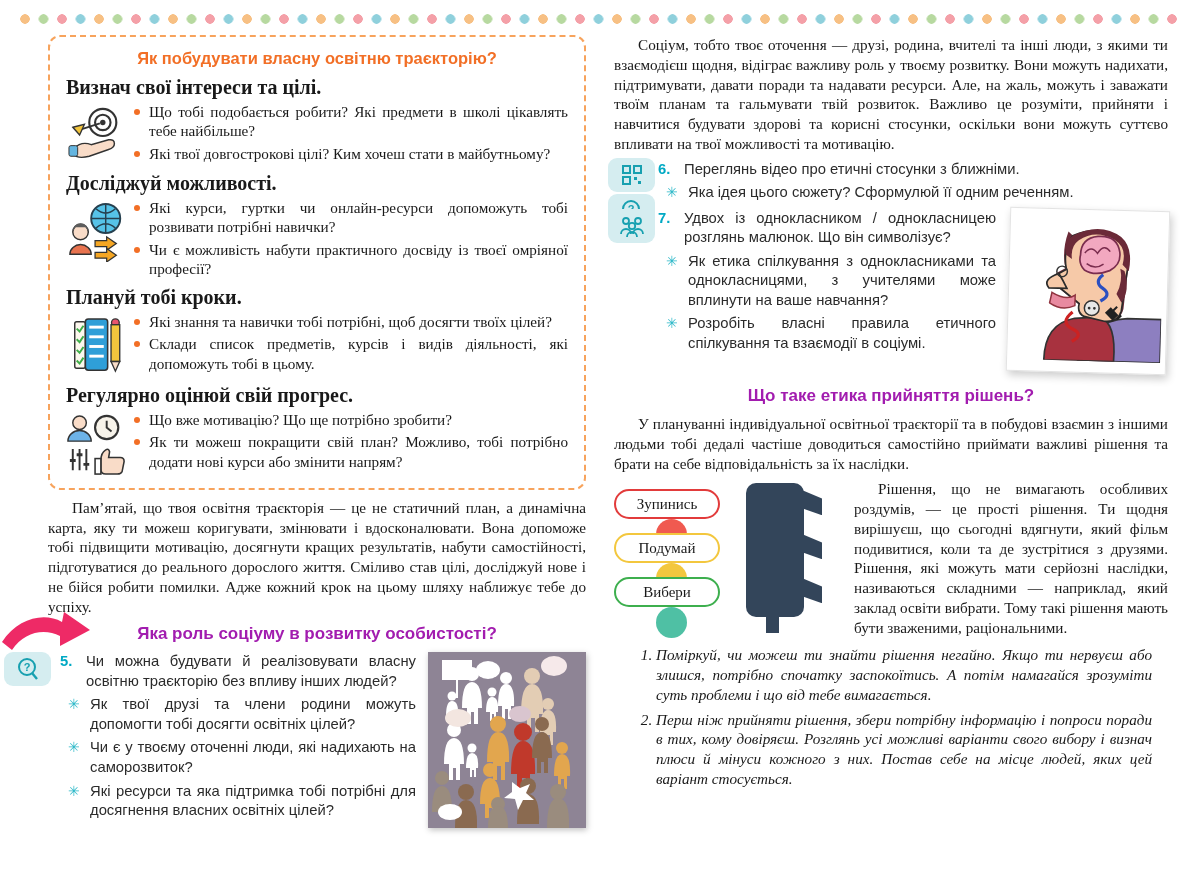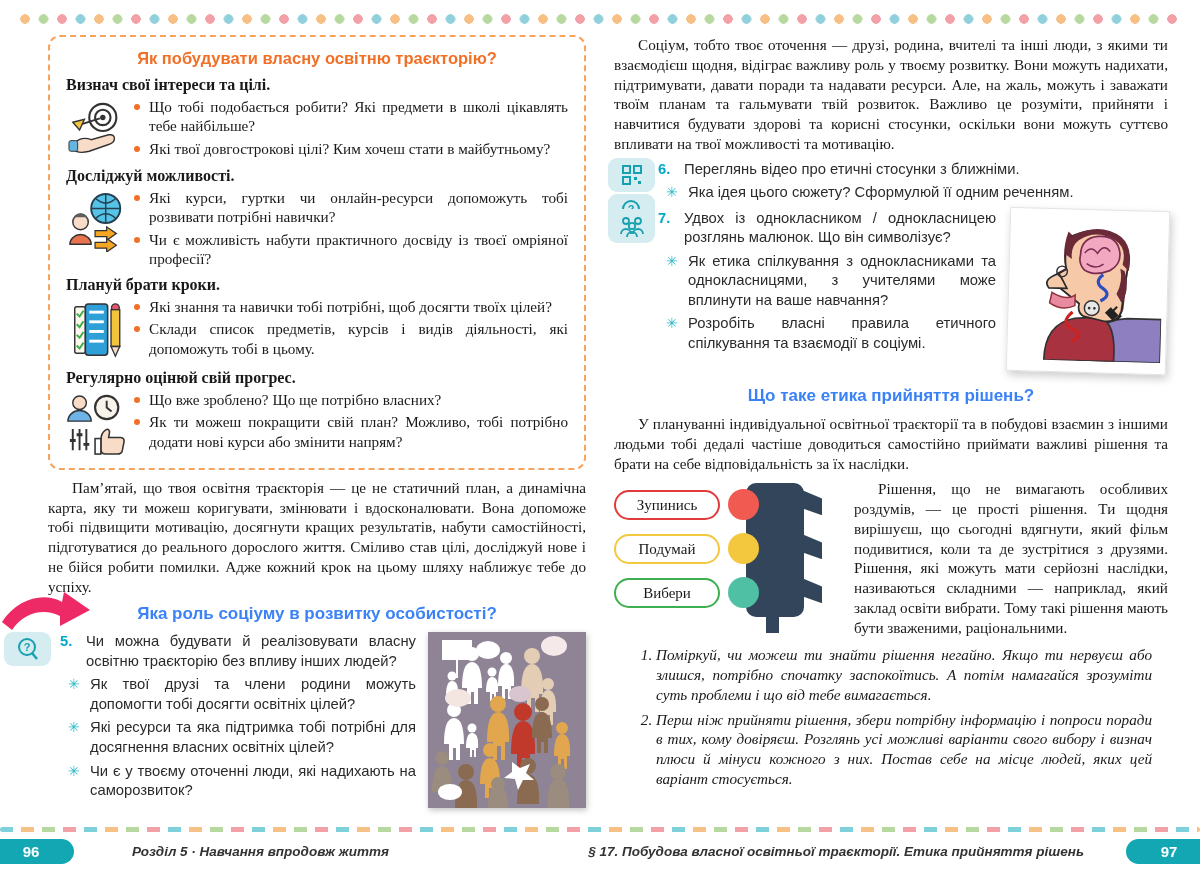--- a/index.html
+++ b/index.html
@@ -25,27 +25,27 @@
       #f4a0a8 63px 76px, transparent 76px 84px); }
 
   .pages { display:flex; width:1200px; }
   .page { width:600px; position:relative; }
   .page-left  { padding:6px 14px 0 48px; }
   .page-right { padding:6px 32px 0 14px; }
 
   
   .para { font-size:15.2px; line-height:1.3; text-align:justify; text-indent:24px; margin-bottom:6px; }
   .teal-head { font-family:"Liberation Sans", sans-serif; font-weight:bold; font-size:17px;
-               color:#3b82f6; text-align:center; margin:8px 0 8px; }
+               color:#a21caf; text-align:center; margin:8px 0 8px; }
 
   
   .goalbox { border:2.5px dashed #f7a35c; border-radius:12px; padding:10px 16px 8px; margin-bottom:8px; }
   .box-title { font-family:"Liberation Sans", sans-serif; font-weight:bold; font-size:16.5px;
                color:#f26f26; text-align:center; margin:2px 0 8px; }
-  .sect-head { font-size:16px; font-weight:bold; margin:4px 0 3px; }
+  .sect-head { font-size:20px; font-weight:bold; margin:4px 0 3px; }
   .sect-row { display:flex; align-items:flex-start; }
   .sect-icon { width:66px; flex:0 0 66px; padding-top:4px; }
   .sect-row ul { list-style:none; flex:1; }
   .sect-row li { position:relative; padding-left:17px; font-size:15.2px; line-height:1.28;
                  text-align:justify; margin-bottom:3px; }
   .sect-row li::before { content:""; position:absolute; left:2px; top:7px; width:6px; height:6px;
                  border-radius:50%; background:#f26f26; }
 
   
   .qblock { position:relative; font-family:"Liberation Sans", sans-serif; font-size:14.8px;
@@ -66,21 +66,21 @@
                 transform:rotate(1.6deg); }
   .crowd-fig { float:right; width:158px; margin:0 0 4px 12px; box-shadow:1px 2px 6px rgba(0,0,0,.25); }
 
   
   .traffic { position:relative; float:left; width:228px; height:152px; margin:4px 12px 2px 0; }
   .tl-body { position:absolute; left:132px; top:0; width:58px; height:134px;
              background:#33455a; border-radius:10px; }
   .tl-hood { position:absolute; left:186px; width:22px; height:26px; background:#33455a;
              clip-path:polygon(0 0,100% 35%,100% 100%,0 70%); }
   .tl-pole { position:absolute; left:152px; top:132px; width:13px; height:18px; background:#33455a; }
-  .tl-row { position:absolute; left:0; display:flex; align-items:center; }
+  .tl-row { position:absolute; left:0; display:flex; align-items:center;flex-direction:column; }
   .tl-pill { width:106px; background:#fff; border:2px solid; border-radius:16px; text-align:center;
              padding:5px 0 4px; font-size:15px; z-index:2; font-family:"Liberation Serif", serif; }
   .tl-lamp { width:31px; height:31px; border-radius:50%; margin-left:8px; z-index:1; }
   .b-red{border-color:#e23b3b} .b-yel{border-color:#f3c73e} .b-grn{border-color:#3daf4e}
   .l-red{background:#f05a50} .l-yel{background:#f3c73e} .l-grn{background:#4fc0a4}
 
   
   .steps { margin:2px 16px 0 22px; padding-left:20px;font-style:italic; }
   .steps li { font-size:15.2px; line-height:1.3; text-align:justify; margin-bottom:5px; }
 
@@ -145,21 +145,21 @@
               <path d="M30 40 h12 v-4 l10 7 -10 7 v-4 h-12 z" fill="#f5a623" stroke="#333" stroke-width="1.3"></path>
               <path d="M30 52 h12 v-4 l10 7 -10 7 v-4 h-12 z" fill="#f5a623" stroke="#333" stroke-width="1.3"></path>
             </svg>
           </span>
           <ul>
             <li>Які курси, гуртки чи онлайн-ресурси допоможуть тобі розвивати потрібні навички?</li>
             <li>Чи є можливість набути практичного досвіду із твоєї омріяної професії?</li>
           </ul>
         </div>
 
-        <h3 class="sect-head">Плануй брати кроки.</h3>
+        <h3 class="sect-head">Плануй тобі кроки.</h3>
         <div class="sect-row">
           <span class="sect-icon">
             <svg width="62" height="60" viewBox="0 0 64 62">
               <rect x="9" y="6" width="11" height="48" rx="2" fill="#fdf8ee" stroke="#333" stroke-width="1.5"></rect>
               <path d="M11 13 l3 3 4 -6 M11 24 l3 3 4 -6 M11 35 l3 3 4 -6 M11 46 l3 3 4 -6" stroke="#3fae49" fill="none" stroke-width="2"></path>
               <rect x="20" y="3" width="23" height="53" rx="3" fill="#2f9fd8" stroke="#333" stroke-width="1.6"></rect>
               <rect x="24" y="10" width="15" height="3" fill="#fff"></rect>
               <rect x="24" y="20" width="15" height="3" fill="#fff"></rect>
               <rect x="24" y="30" width="15" height="3" fill="#fff"></rect>
               <rect x="24" y="40" width="15" height="3" fill="#fff"></rect>
@@ -182,21 +182,21 @@
               <path d="M2 28 a12 11 0 0 1 24 0 z" fill="#6db3e8" stroke="#333" stroke-width="1.5"></path>
               <circle cx="42" cy="14" r="12" fill="#f7f3ea" stroke="#333" stroke-width="2.2"></circle>
               <path d="M42 7 v7 l5 4" stroke="#333" fill="none" stroke-width="2"></path>
               <path d="M7 36 v22 M14 36 v22 M21 36 v22" stroke="#333" stroke-width="2"></path>
               <path d="M4 48 h6 M11 42 h6 M18 52 h6" stroke="#333" stroke-width="3"></path>
               <path d="M36 48 q0 -8 5 -11 q3 -2 4 2 l-1 6 h12 q4 0 4 4 l-2 10 q-1 3 -5 3 h-12 q-5 0 -5 -5 z" fill="#f9dcc8" stroke="#333" stroke-width="1.6"></path>
               <rect x="30" y="46" width="6" height="16" fill="#fff" stroke="#333" stroke-width="1.6"></rect>
             </svg>
           </span>
           <ul>
-            <li>Що вже зроблено? Що ще потрібно власних?</li>
+            <li>Що вже мотивацію? Що ще потрібно зробити?</li>
             <li>Як ти можеш покращити свій план? Можливо, тобі потрібно додати нові курси або змінити напрям?</li>
           </ul>
         </div>
       </div>
 
       <p class="para">Пам’ятай, що твоя освітня траєкторія — це не статичний план, а динамічна карта, яку ти можеш коригувати, змінювати і вдосконалювати. Вона допоможе тобі підвищити мотивацію, досягнути кращих результатів, набути самостійності, підготуватися до реального дорослого життя. Сміливо став цілі, досліджуй нове і не бійся робити помилки. Адже кожний крок на цьому шляху наближує тебе до успіху.</p>
 
       <div style="position:relative;">
         <span class="arrow-wrap">
           <svg width="92" height="52" viewBox="0 0 92 52">
@@ -276,22 +276,22 @@
           <ellipse cx="22" cy="160" rx="12" ry="8" fill="#fff"></ellipse>
           <polygon points="84,130 92,136 102,132 98,141 106,148 95,148 90,158 87,147 76,146 84,140" fill="#fff"></polygon>
         </svg>
 
         <div class="qmain">
           <span class="qnum">5.</span>
           <span>Чи можна будувати й реалізовувати власну освітню траєкторію без впливу інших людей?</span>
         </div>
         <ul class="qsubs" style="margin-left:6px;">
           <li>Як твої друзі та члени родини можуть допомогти тобі досягти освітніх цілей?</li>
+          <li>Чи є у твоєму оточенні люди, які надихають на саморозвиток?</li>
           <li>Які ресурси та яка підтримка тобі потрібні для досягнення власних освітніх цілей?</li>
-          <li>Чи є у твоєму оточенні люди, які надихають на саморозвиток?</li>
         </ul>
       </div>
     </div>
 
     <div class="page page-right">
 
       <p class="para">Соціум, тобто твоє оточення — друзі, родина, вчителі та інші люди, з якими ти взаємодієш щодня, відіграє важливу роль у твоєму розвитку. Вони можуть надихати, підтримувати, давати поради та надавати ресурси. Але, на жаль, можуть і заважати твоїм планам та гальмувати твій розвиток. Важливо це розуміти, прийняти і навчитися будувати здорові та корисні стосунки, оскільки вони можуть суттєво впливати на твої можливості та мотивацію.</p>
 
       <div class="qblock" style="margin-left:44px; margin-top:4px;">
         <span class="tab" style="left:-50px; top:-2px;">
@@ -396,22 +396,13 @@
       </div>
 
 
       <ol class="steps">
         <li>Поміркуй, чи можеш ти знайти рішення негайно. Якщо ти нервуєш або злишся, потрібно спочатку заспокоїтись. А потім намагайся зрозуміти суть проблеми і що від тебе вимагається.</li>
         <li>Перш ніж прийняти рішення, збери потрібну інформацію і попроси поради в тих, кому довіряєш. Розглянь усі можливі варіанти свого вибору і визнач плюси й мінуси кожного з них. Постав себе на місце людей, яких цей варіант стосується.</li>
       </ol>
     </div>
   </div>
 
-  <div class="footer">
-    <div class="dashline"></div>
-    <div class="footer-row">
-      <span class="badge badge-left">96</span>
-      <span class="foot-text foot-left">Розділ 5 · Навчання впродовж життя</span>
-      <span class="foot-text foot-right">§ 17.  Побудова власної освітньої траєкторії. Етика прийняття рішень</span>
-      <span class="badge badge-right">97</span>
-    </div>
-  </div>
 </div>
 
 </body></html>

